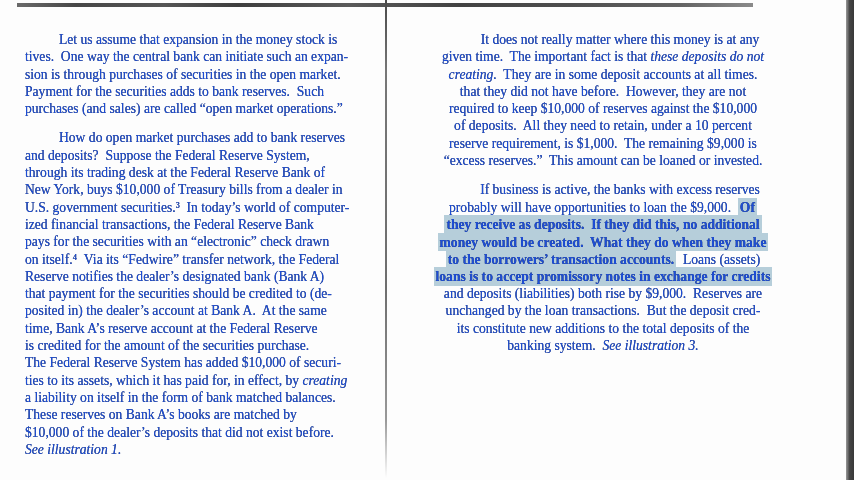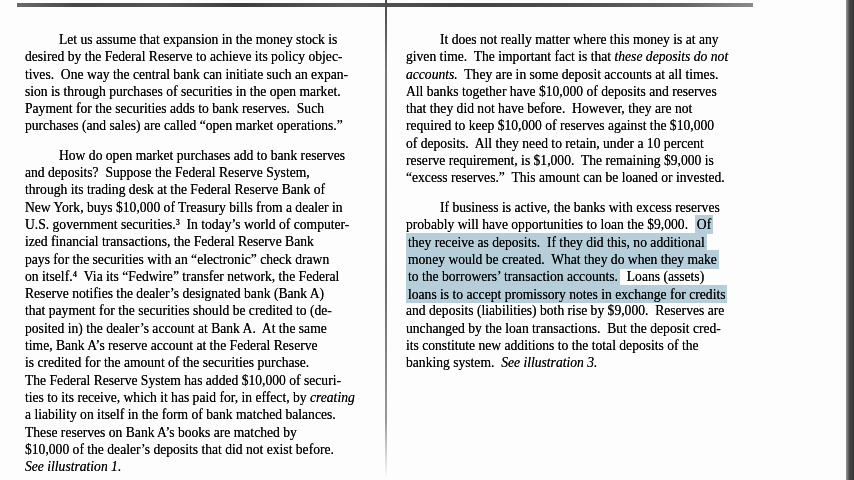--- a/index.html
+++ b/index.html
@@ -37,78 +37,77 @@
     top: 0;
     width: 8px;
     height: 480px;
     background: linear-gradient(90deg,#9a9a9a 0%,#454545 45%,#383838 100%);
   }
   .col {
     position: absolute;
     top: 31px;
     font-size: 13.6px;
     line-height: 17.3px;
-    color: #000000;
+    color: #1d4ed8;
     text-shadow: 0 0 0.35px rgba(20,20,20,0.85);
   }
   .col-left  { left: 25px;  width: 352px; }
-  .col-right { left: 406px; width: 346px; }
+  .col-right { left: 430px; width: 346px; text-align: center; }
   .line { height: 17.3px; white-space: pre; }
   .indent { padding-left: 34px; }
   .psp { margin-top: 12px; }
   .i  { font-style: italic; }
   .bi { font-style: italic; font-weight: normal; }
   .hl {
     background: var(--hl, #b6ceda);
     padding: 1.5px 2px 2px 2px;
+    font-weight: bold;
   }
 </style>
 </head>
 <body>
 
 <div class="page">
 
   <div class="top-rule"></div>
   <div class="divider"></div>
   <div class="edge-strip"></div>
 
   <div class="col col-left">
     <div class="line indent">Let us assume that expansion in the money stock is</div>
-    <div class="line">desired by the Federal Reserve to achieve its policy objec-</div>
     <div class="line">tives.  One way the central bank can initiate such an expan-</div>
     <div class="line">sion is through purchases of securities in the open market.</div>
     <div class="line">Payment for the securities adds to bank reserves.  Such</div>
     <div class="line">purchases (and sales) are called “open market operations.”</div>
 
     <div class="line indent psp">How do open market purchases add to bank reserves</div>
     <div class="line">and deposits?  Suppose the Federal Reserve System,</div>
     <div class="line">through its trading desk at the Federal Reserve Bank of</div>
     <div class="line">New York, buys $10,000 of Treasury bills from a dealer in</div>
     <div class="line">U.S. government securities.³  In today’s world of computer-</div>
     <div class="line">ized financial transactions, the Federal Reserve Bank</div>
     <div class="line">pays for the securities with an “electronic” check drawn</div>
     <div class="line">on itself.⁴  Via its “Fedwire” transfer network, the Federal</div>
     <div class="line">Reserve notifies the dealer’s designated bank (Bank A)</div>
     <div class="line">that payment for the securities should be credited to (de-</div>
     <div class="line">posited in) the dealer’s account at Bank A.  At the same</div>
     <div class="line">time, Bank A’s reserve account at the Federal Reserve</div>
     <div class="line">is credited for the amount of the securities purchase.</div>
     <div class="line">The Federal Reserve System has added $10,000 of securi-</div>
-    <div class="line"><span>ties to its receive, which it has paid for, in effect, by </span><span class="i">creating</span></div>
+    <div class="line"><span>ties to its assets, which it has paid for, in effect, by </span><span class="i">creating</span></div>
     <div class="line">a liability on itself in the form of bank matched balances.</div>
     <div class="line">These reserves on Bank A’s books are matched by</div>
     <div class="line">$10,000 of the dealer’s deposits that did not exist before.</div>
     <div class="line i">See illustration 1.</div>
   </div>
 
   <div class="col col-right">
     <div class="line indent">It does not really matter where this money is at any</div>
     <div class="line"><span>given time.  The important fact is that </span><span class="bi">these deposits do not</span></div>
-    <div class="line"><span class="bi">accounts.</span><span>  They are in some deposit accounts at all times.</span></div>
-    <div class="line">All banks together have $10,000 of deposits and reserves</div>
+    <div class="line"><span class="bi">creating.</span><span>  They are in some deposit accounts at all times.</span></div>
     <div class="line">that they did not have before.  However, they are not</div>
     <div class="line">required to keep $10,000 of reserves against the $10,000</div>
     <div class="line">of deposits.  All they need to retain, under a 10 percent</div>
     <div class="line">reserve requirement, is $1,000.  The remaining $9,000 is</div>
     <div class="line">“excess reserves.”  This amount can be loaned or invested.</div>
 
     <div class="line indent psp">If business is active, the banks with excess reserves</div>
     <div class="line"><span>probably will have opportunities to loan the $9,000.  </span><span class="hl">Of</span></div>
     <div class="line"><span class="hl">they receive as deposits.  If they did this, no additional</span></div>
     <div class="line"><span class="hl">money would be created.  What they do when they make</span></div>

